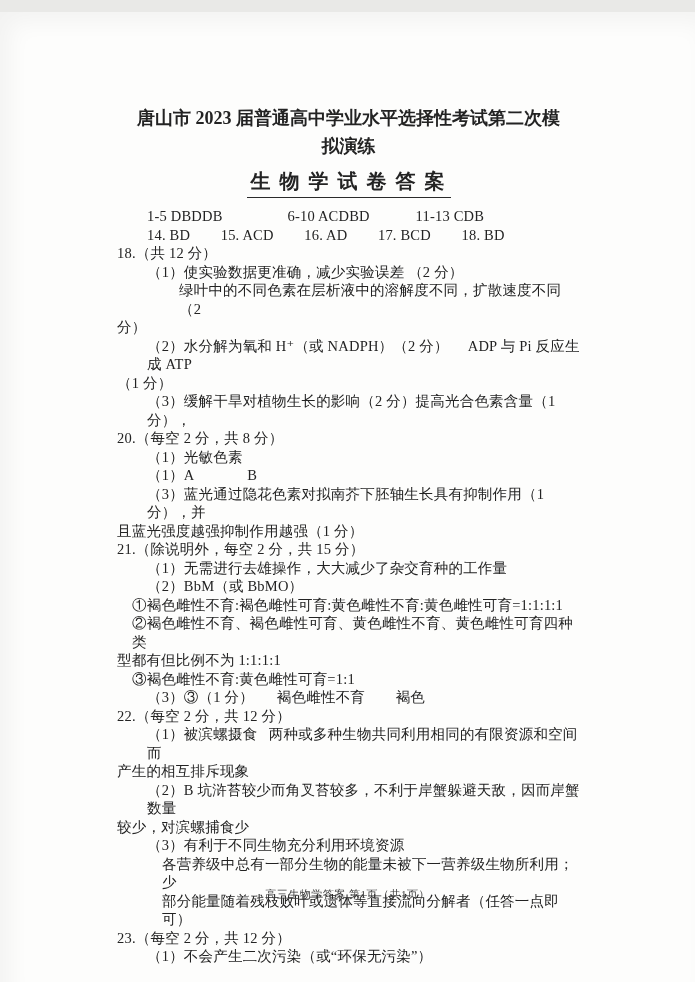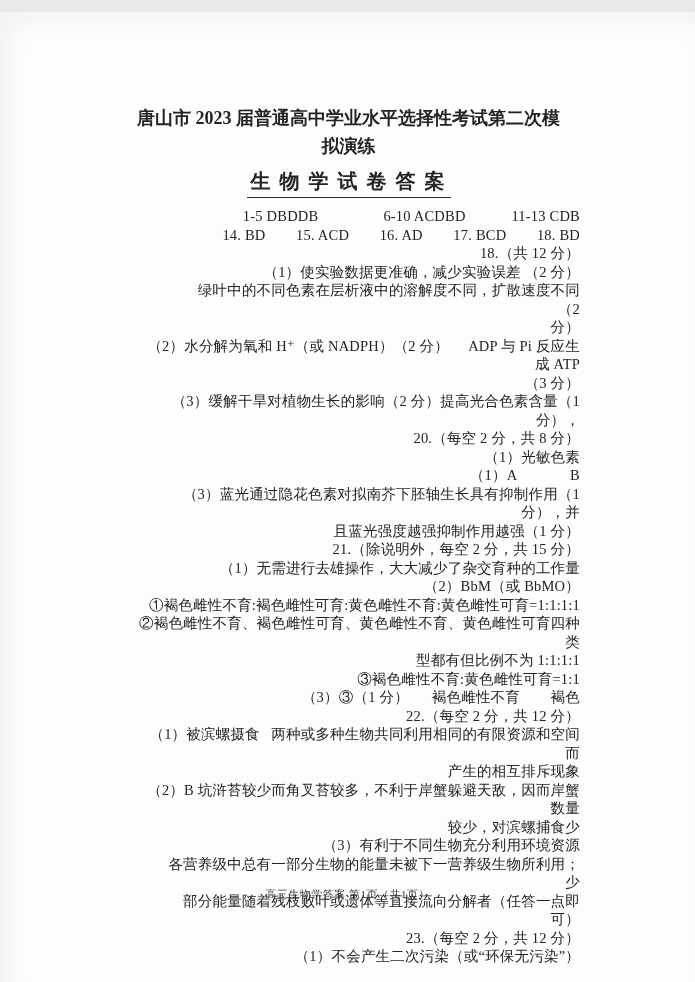--- a/index.html
+++ b/index.html
@@ -54,21 +54,20 @@
     text-align: right;
   }
   .body-lines {
     margin-top: 9px;
   }
   .line {
     font-size: 14.5px;
     line-height: 18.5px;
     white-space: pre-wrap;
     letter-spacing: 0.2px;
-    text-align: right;
   }
   .indent-0 { padding-left: 0; }
   .indent-1 { padding-left: 30px; }
   .indent-2 { padding-left: 15px; }
   .indent-3 { padding-left: 62px; }
   .indent-4 { padding-left: 45px; }
   .footer {
     position: absolute;
     left: 0;
     right: 0;
@@ -98,21 +97,21 @@
         <div class="line indent-0">18.（共 12 分）</div>
 
         <div class="line indent-1">（1）使实验数据更准确，减少实验误差 （2 分）</div>
 
         <div class="line indent-3">绿叶中的不同色素在层析液中的溶解度不同，扩散速度不同（2</div>
 
         <div class="line indent-0">分）</div>
 
         <div class="line indent-1">（2）水分解为氧和 H⁺（或 NADPH）（2 分）     ADP 与 Pi 反应生成 ATP</div>
 
-        <div class="line indent-0">（3 分）</div>
+        <div class="line indent-0">（1 分）</div>
 
         <div class="line indent-1">（3）缓解干旱对植物生长的影响（2 分）提高光合色素含量（1 分），</div>
 
 
         <div class="line indent-0">20.（每空 2 分，共 8 分）</div>
 
         <div class="line indent-1">（1）光敏色素</div>
 
         <div class="line indent-1">（1）A              B</div>
 

